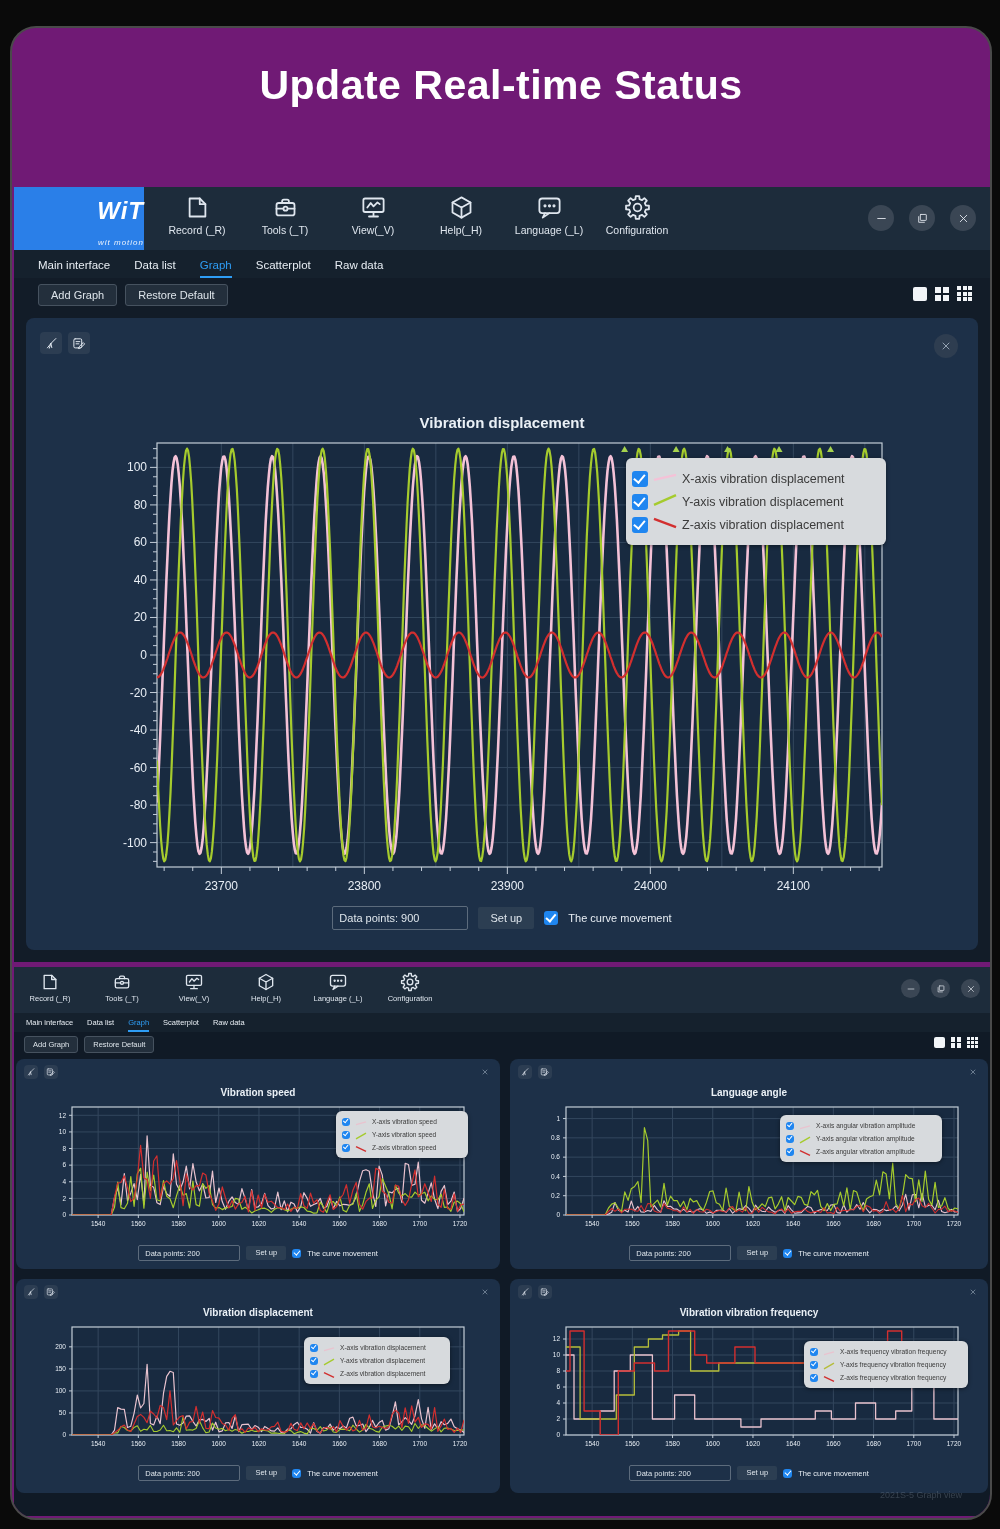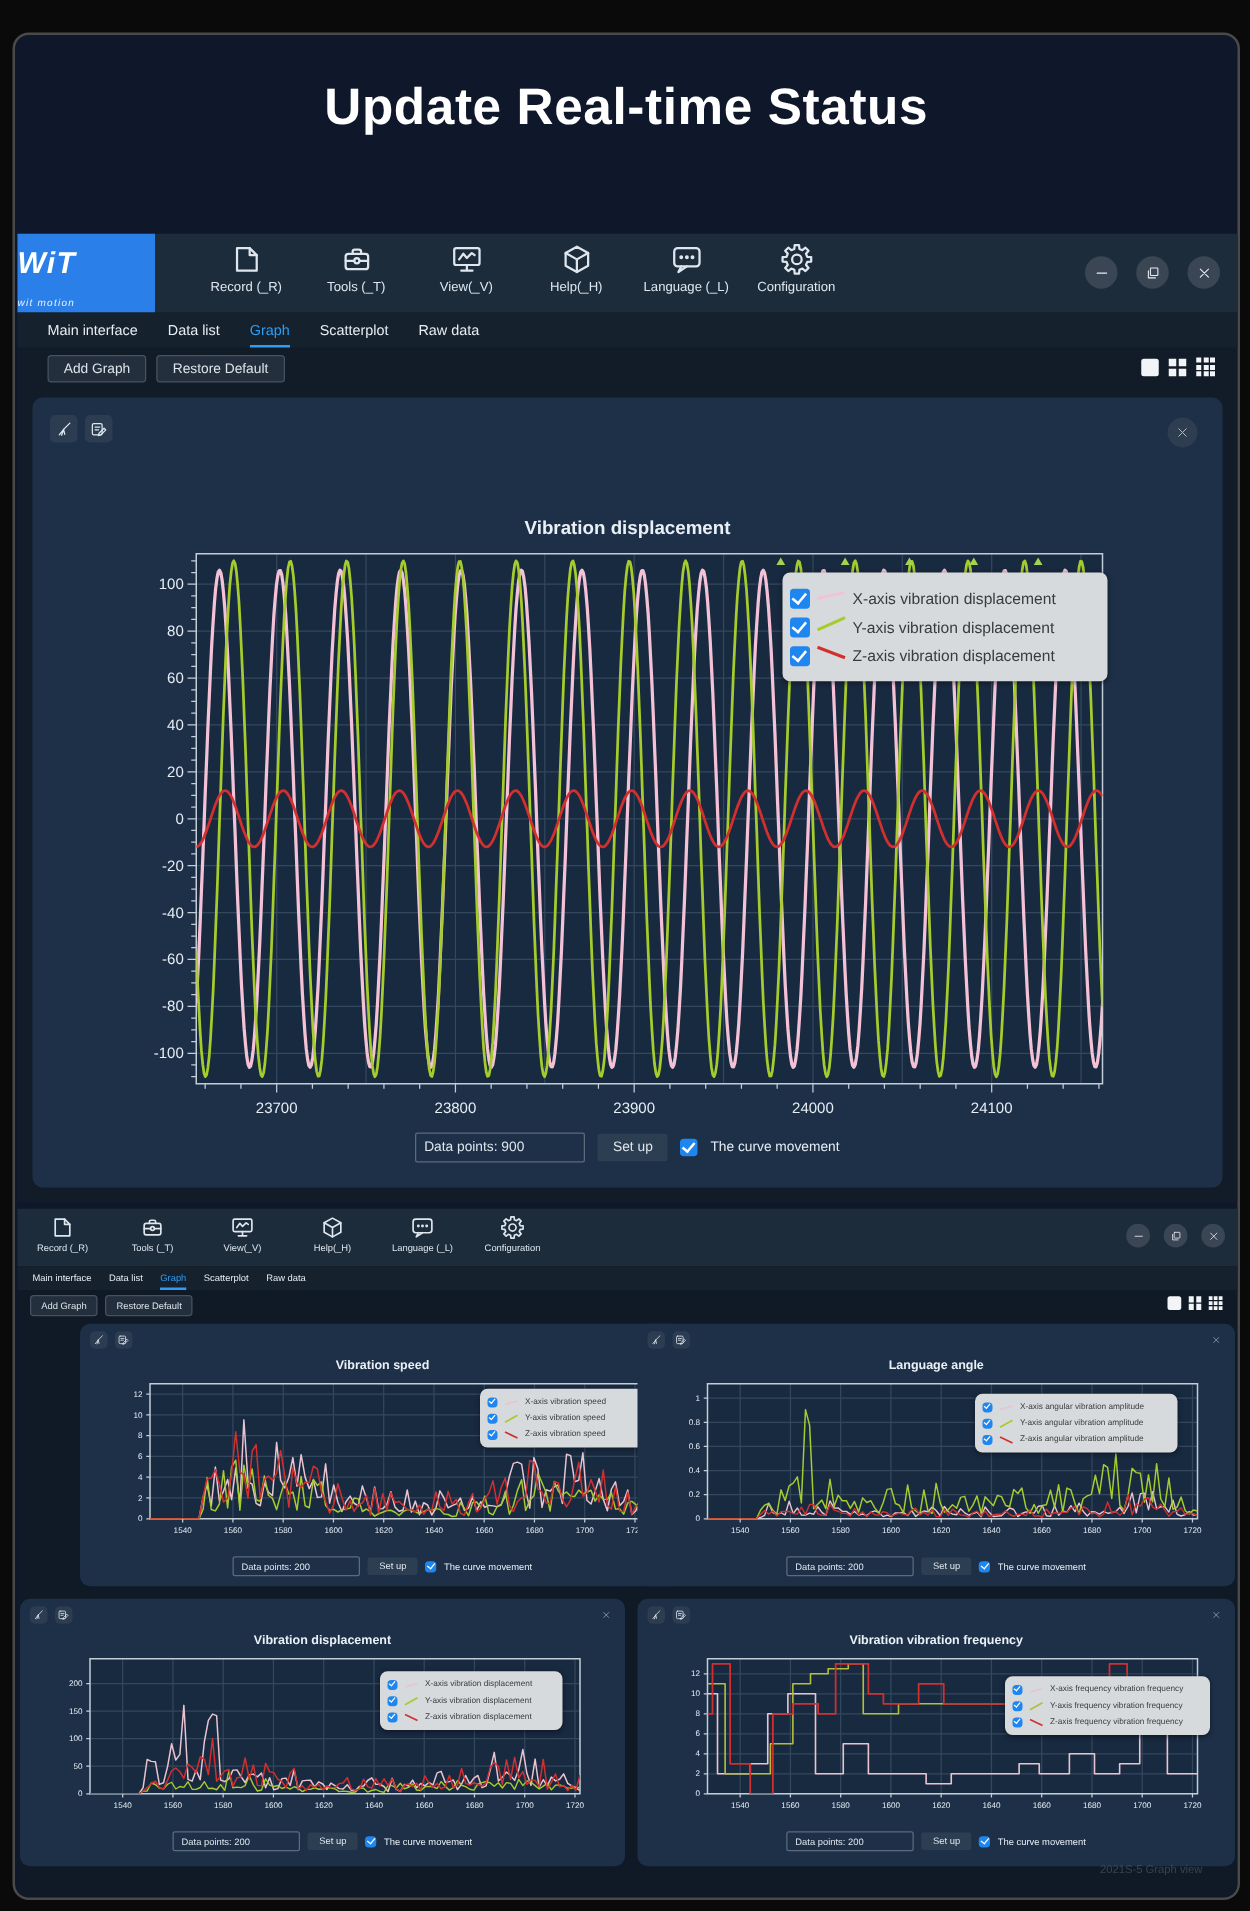--- a/index.html
+++ b/index.html
@@ -1,28 +1,28 @@
 <!DOCTYPE html>
 <html><head>
 <meta charset="utf-8">
 <style>
   html,body{margin:0;padding:0;background:#0a0a0a;width:1000px;height:1529px;
     font-family:"Liberation Sans", sans-serif; overflow:hidden; position:relative;}
-  .card{position:absolute;left:10px;top:26px;width:978px;height:1490px;background:#0f172a;
-    border:2px solid #4a4a4a;border-radius:13px;overflow:hidden;}
+  .card{position:absolute;left:10px;top:26px;width:978px;height:1490px;background:#701a75;
+    border:2px solid #4a4a4a;border-radius:26px;overflow:hidden;}
   .hdr-title{position:absolute;left:0;top:34px;width:100%;text-align:center;color:#fff;
     font-size:41px;font-weight:bold;letter-spacing:.5px;}
   .hdr-sub{position:absolute;left:0;top:94px;width:100%;text-align:center;color:#fff;font-size:28px;}
   .win{position:absolute;left:2px;width:976px;background:#121c28;}
   #win1{top:159px;height:775px;}
   #win2{top:939px;height:549px;background:#101a26;}
   .toolbar{position:absolute;left:0;top:0;width:100%;background:#1d2c3b;}
   #win1 .toolbar{height:63px;} #win2 .toolbar{height:46px;}
-  .logo{position:absolute;left:0;top:0;width:110px;height:63px;background:#2a7fe8;color:#fff;
-    text-align:left;cursor:default;}
+  .logo{position:absolute;left:0;top:0;width:130px;height:63px;background:#2a7fe8;color:#fff;
+    text-align:right;cursor:default;}
   .logo-brand{font-size:24px;font-weight:bold;font-style:italic;margin-top:10px;letter-spacing:1px;}
   .logo-sub{font-size:8px;font-style:italic;opacity:.9;margin-top:13px;letter-spacing:1px;}
   .menu{position:absolute;display:flex;align-items:flex-start;}
   #win1 .menu{left:152px;top:7px;gap:26px;} #win2 .menu{left:10px;top:5px;gap:20px;}
   .menu-item{display:flex;flex-direction:column;align-items:center;color:#dfe6ee;cursor:pointer;}
   #win1 .menu-item{width:62px;} #win2 .menu-item{width:52px;}
   .menu-item .glyph svg{display:block;}
   #win1 .menu-item .label{font-size:10.5px;margin-top:3px;white-space:nowrap;}
   #win2 .menu-item .label{font-size:7.5px;margin-top:2px;white-space:nowrap;}
   .winctrls{position:absolute;display:flex;}
@@ -487,21 +487,21 @@
             <div></div>
             <div></div>
             <div></div>
             <div></div>
             <div></div>
             <div></div>
             <div></div>
           </div>
         </div>
     </div>
-    <div class="panel" style="left:2px;top:92px;width:484px;height:210px;margin-left:48px;">
+    <div class="panel" style="left:2px;top:92px;width:484px;height:210px;">
         <div class="panel-tools" style="left: 8px; top: 6px; gap: 6px;">
           <div class="tool-ic" style="width: 14px; height: 14px; color: rgb(223, 230, 238);">
             <svg width="10" height="10" viewBox="0 0 24 24" fill="none" stroke="currentColor" stroke-width="1.6" stroke-linecap="round" stroke-linejoin="round">
               <path d="M19 4 L11 12"></path>
               <path d="M11 12 L5.5 19 M11 12 L8.5 19.5 M11 12 L12.5 18.5"></path>
             </svg>
           </div>
           <div class="tool-ic" style="width: 14px; height: 14px; color: rgb(223, 230, 238);">
             <svg width="10" height="10" viewBox="0 0 24 24" fill="none" stroke="currentColor" stroke-width="1.6" stroke-linecap="round" stroke-linejoin="round">
               <rect x="3" y="4.5" width="12.5" height="14.5" rx="2"></rect>

